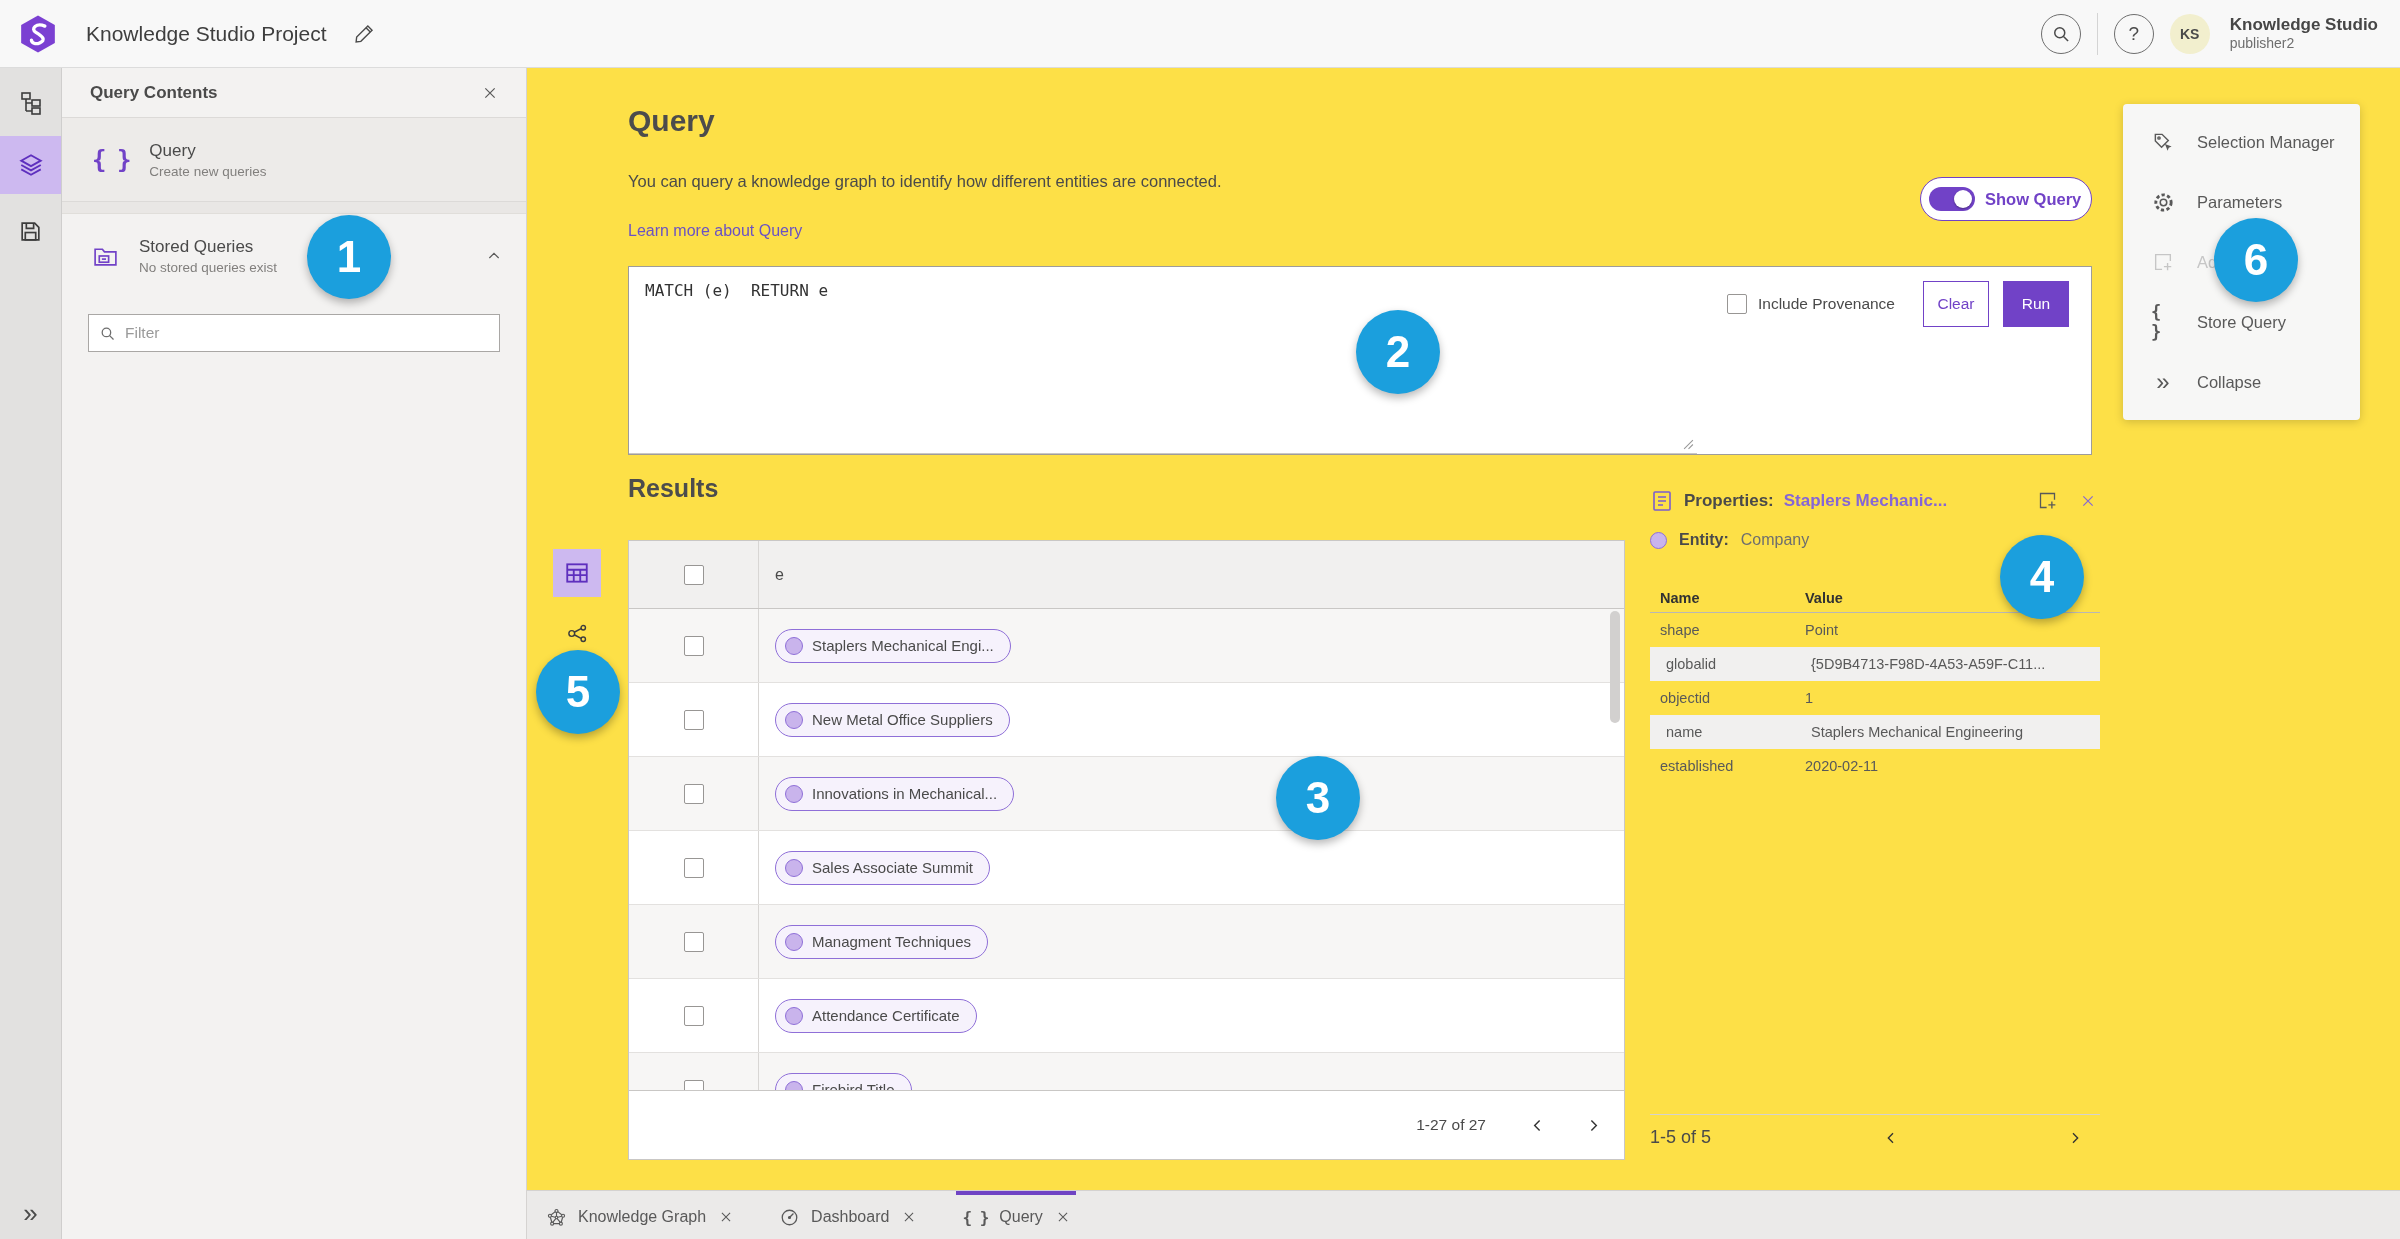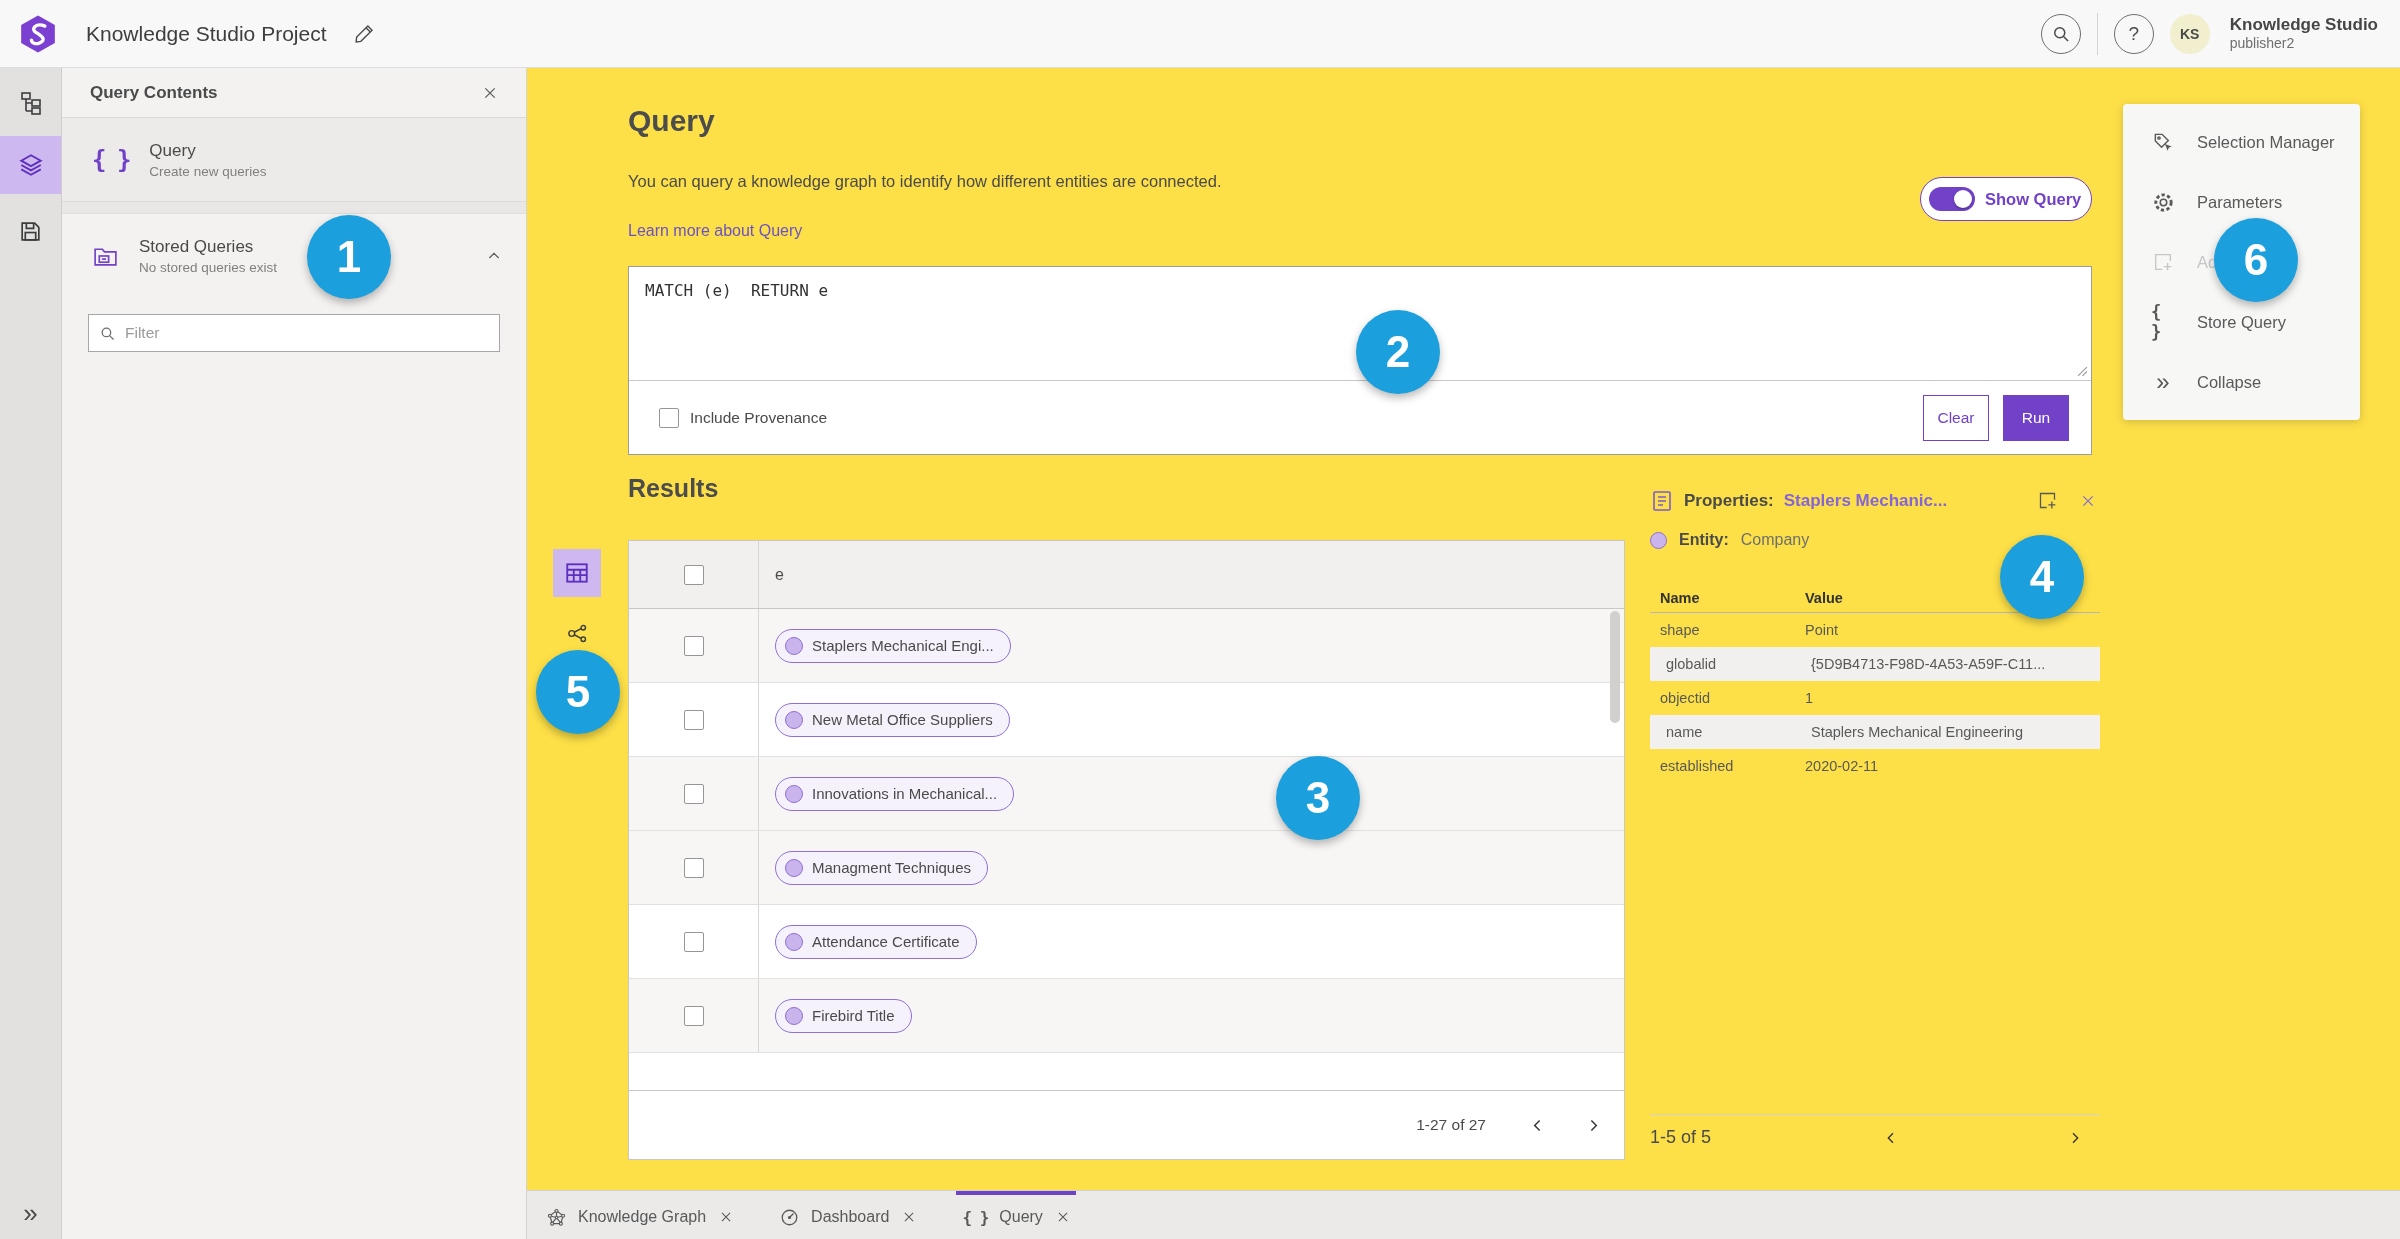--- a/index.html
+++ b/index.html
@@ -77,21 +77,21 @@
   #show-query {
     position:absolute; left:1920px; top:177px; width:172px; height:44px; background:#fff;
     border:1px solid #7142c7; border-radius:22px; display:flex; align-items:center; gap:10px; padding:0 8px; cursor:pointer;
   }
   .tg-track { width:46px; height:24px; border-radius:12px; background:#7142c7; position:relative; flex:none; }
   .tg-knob  { position:absolute; right:3px; top:3px; width:18px; height:18px; border-radius:50%; background:#fff; box-shadow:0 1px 2px rgba(0,0,0,.35); }
   .tg-label { font-size:16.5px; color:#7142c7;font-weight:bold; }
 
   #query-box {
     position:absolute; left:628px; top:266px; width:1464px; height:189px;
-    border:1px solid #9e9c9a; background:#fff; display:flex; flex-direction:column;
+    border:1px solid #9e9c9a; background:#fff; display:flex; flex-direction:row;
   }
   .qb-editor { position:relative; flex:1; border-bottom:1px solid #c9c7c5; }
   .qb-editor textarea {
     width:100%; height:100%; border:none; outline:none; resize:none; background:transparent;
     padding:14px 16px; font-family:"DejaVu Sans Mono",monospace; font-size:16px; color:#323232;
   }
   .resize-glyph { position:absolute; right:3px; bottom:3px; color:#9a9a9a; }
   .qb-bar { height:73px; flex:none; display:flex; align-items:center; gap:14px; padding:0 22px 0 30px; }
   .chk { display:flex; align-items:center; gap:11px; font-size:15.5px; color:#4a4a4a; cursor:pointer; }
   input[type="checkbox"] { appearance:none; -webkit-appearance:none; width:20px; height:20px; border:1px solid #989694; border-radius:2px; background:#fff; cursor:pointer; margin:0; }
@@ -389,20 +389,31 @@
         <div class="rt-col1">
             <input type="checkbox" style="">
           </div>
         <div class="rt-col2">
             <span class="pill">
               <span class="pill-dot"></span>
               <span class="pill-label">Innovations in Mechanical...</span>
             </span>
           </div>
       </div>
+      <div class="rt-row">
+        <div class="rt-col1">
+            <input type="checkbox" style="">
+          </div>
+        <div class="rt-col2">
+            <span class="pill">
+              <span class="pill-dot"></span>
+              <span class="pill-label">Sales Associate Summit</span>
+            </span>
+          </div>
+      </div>
       <div class="rt-row odd">
         <div class="rt-col1">
             <input type="checkbox" style="">
           </div>
         <div class="rt-col2">
             <span class="pill">
               <span class="pill-dot"></span>
               <span class="pill-label">Managment Techniques</span>
             </span>
           </div>

